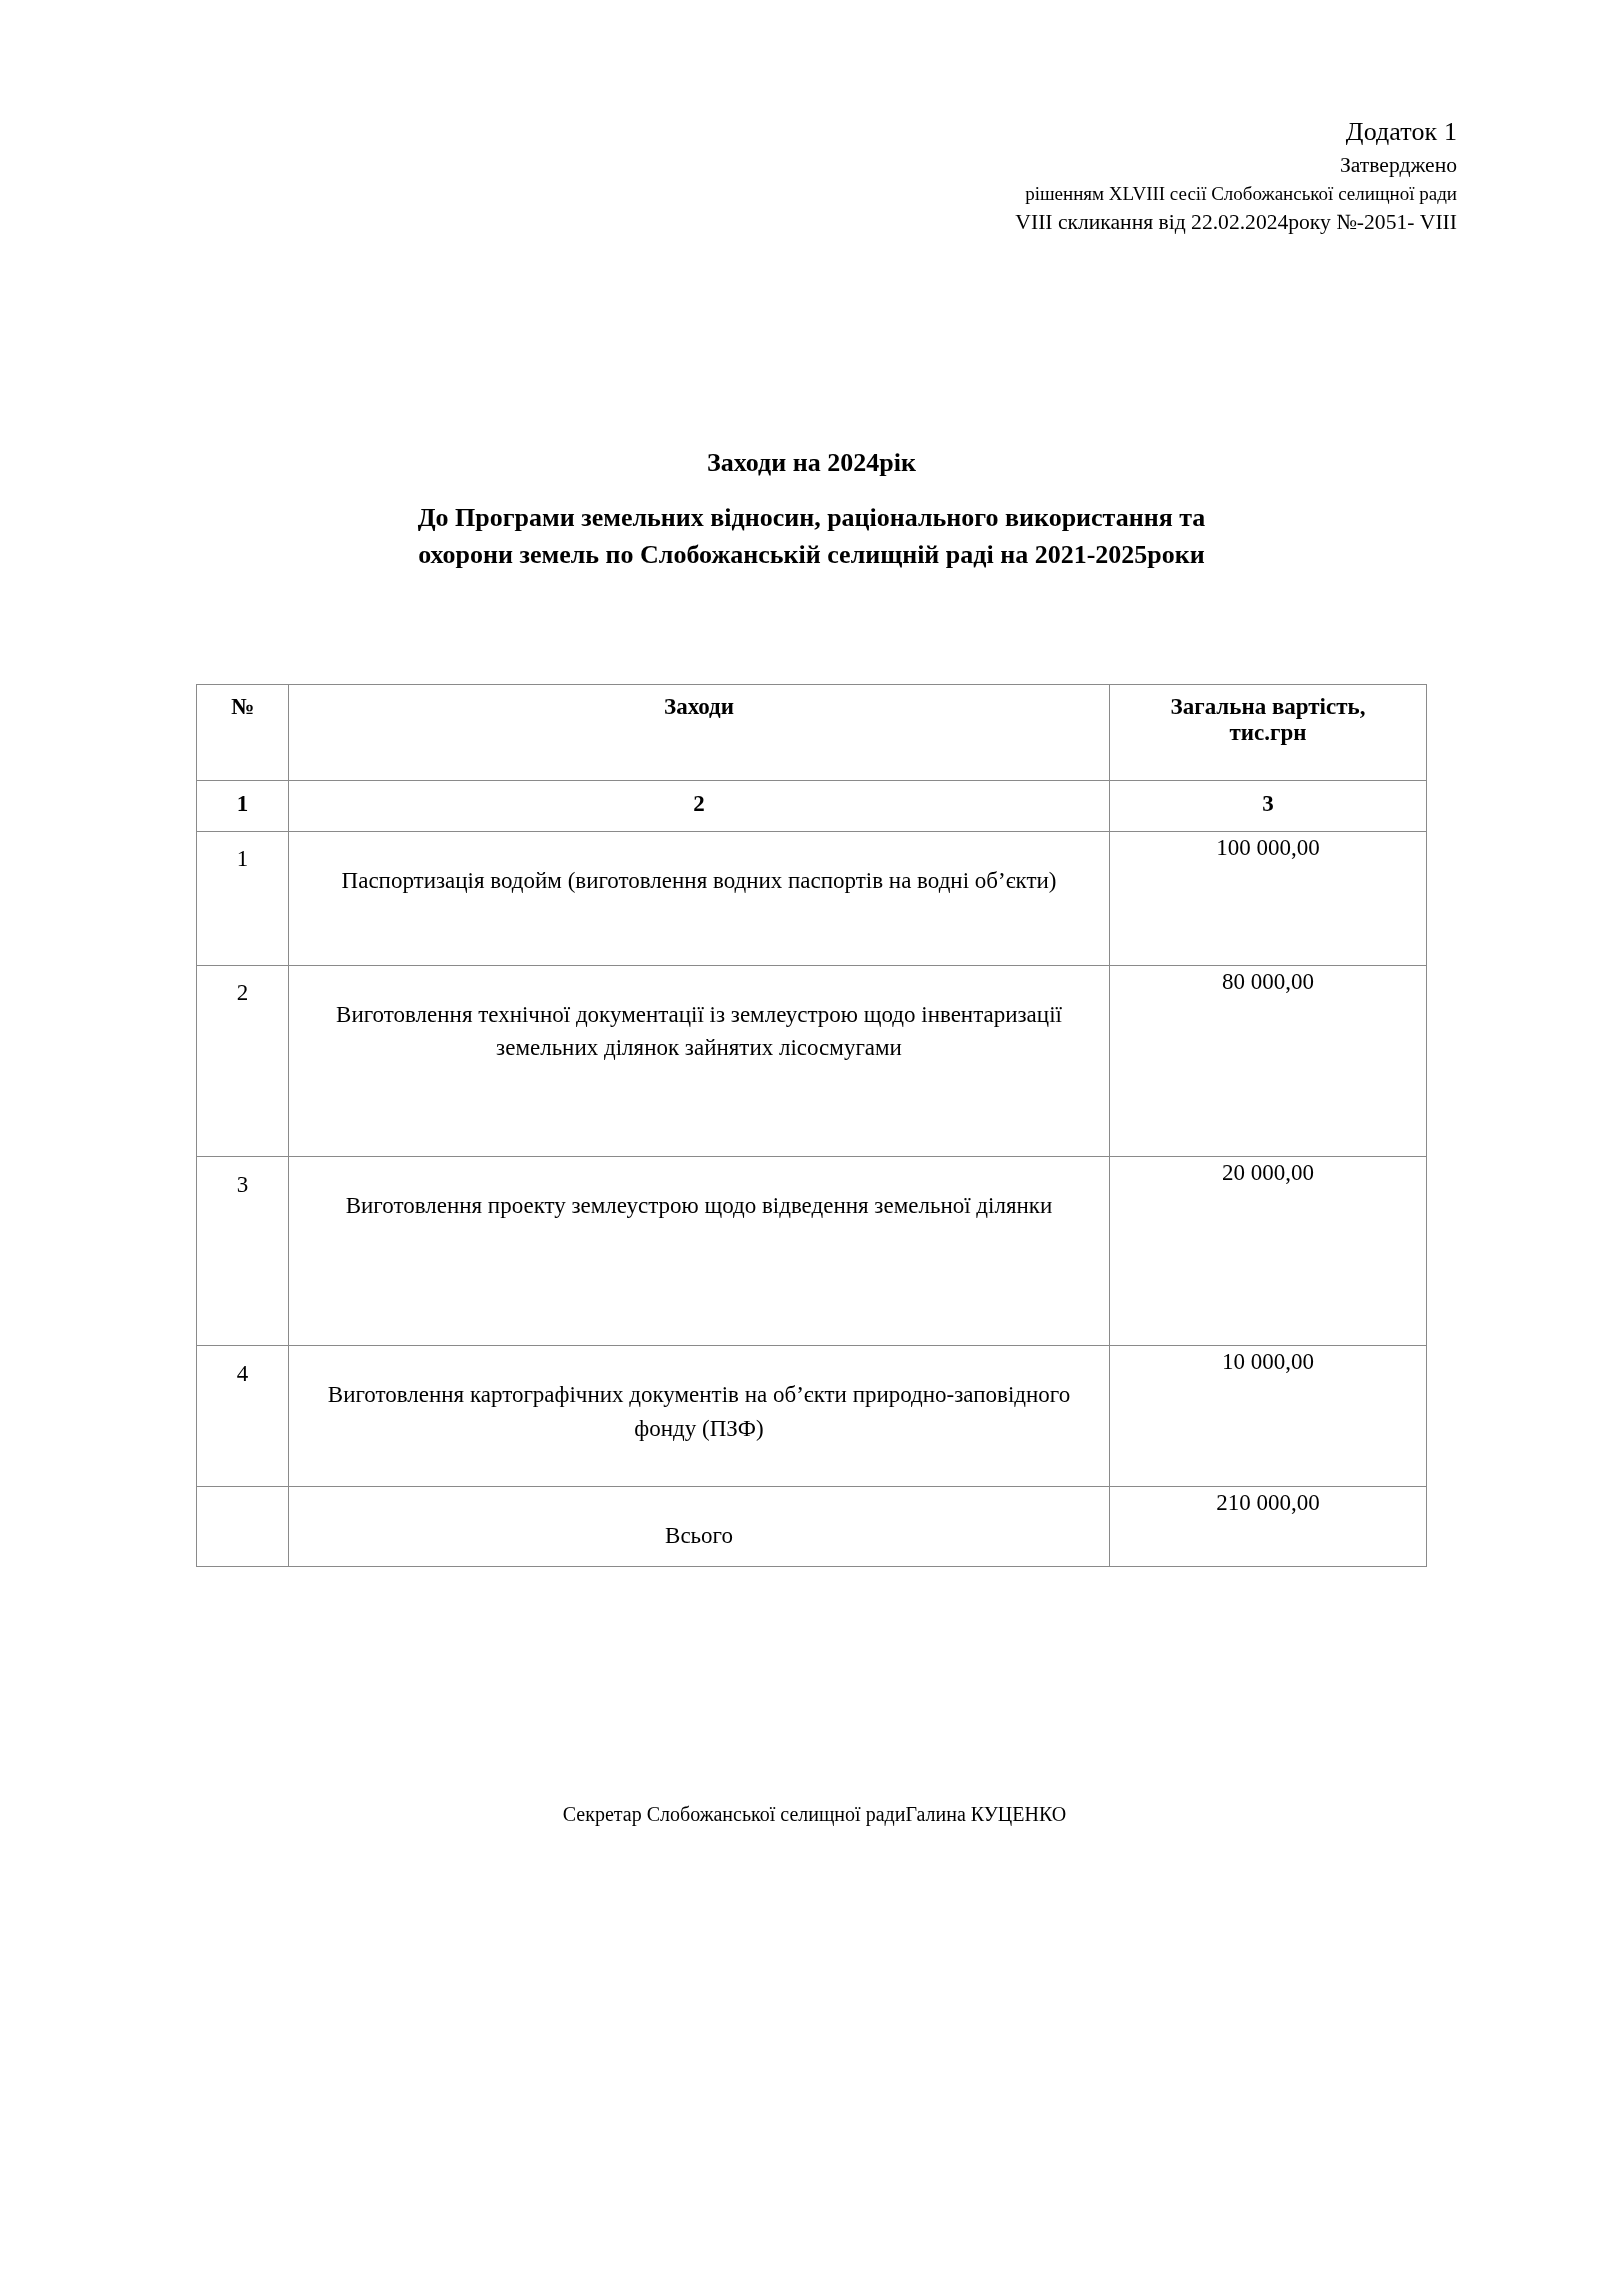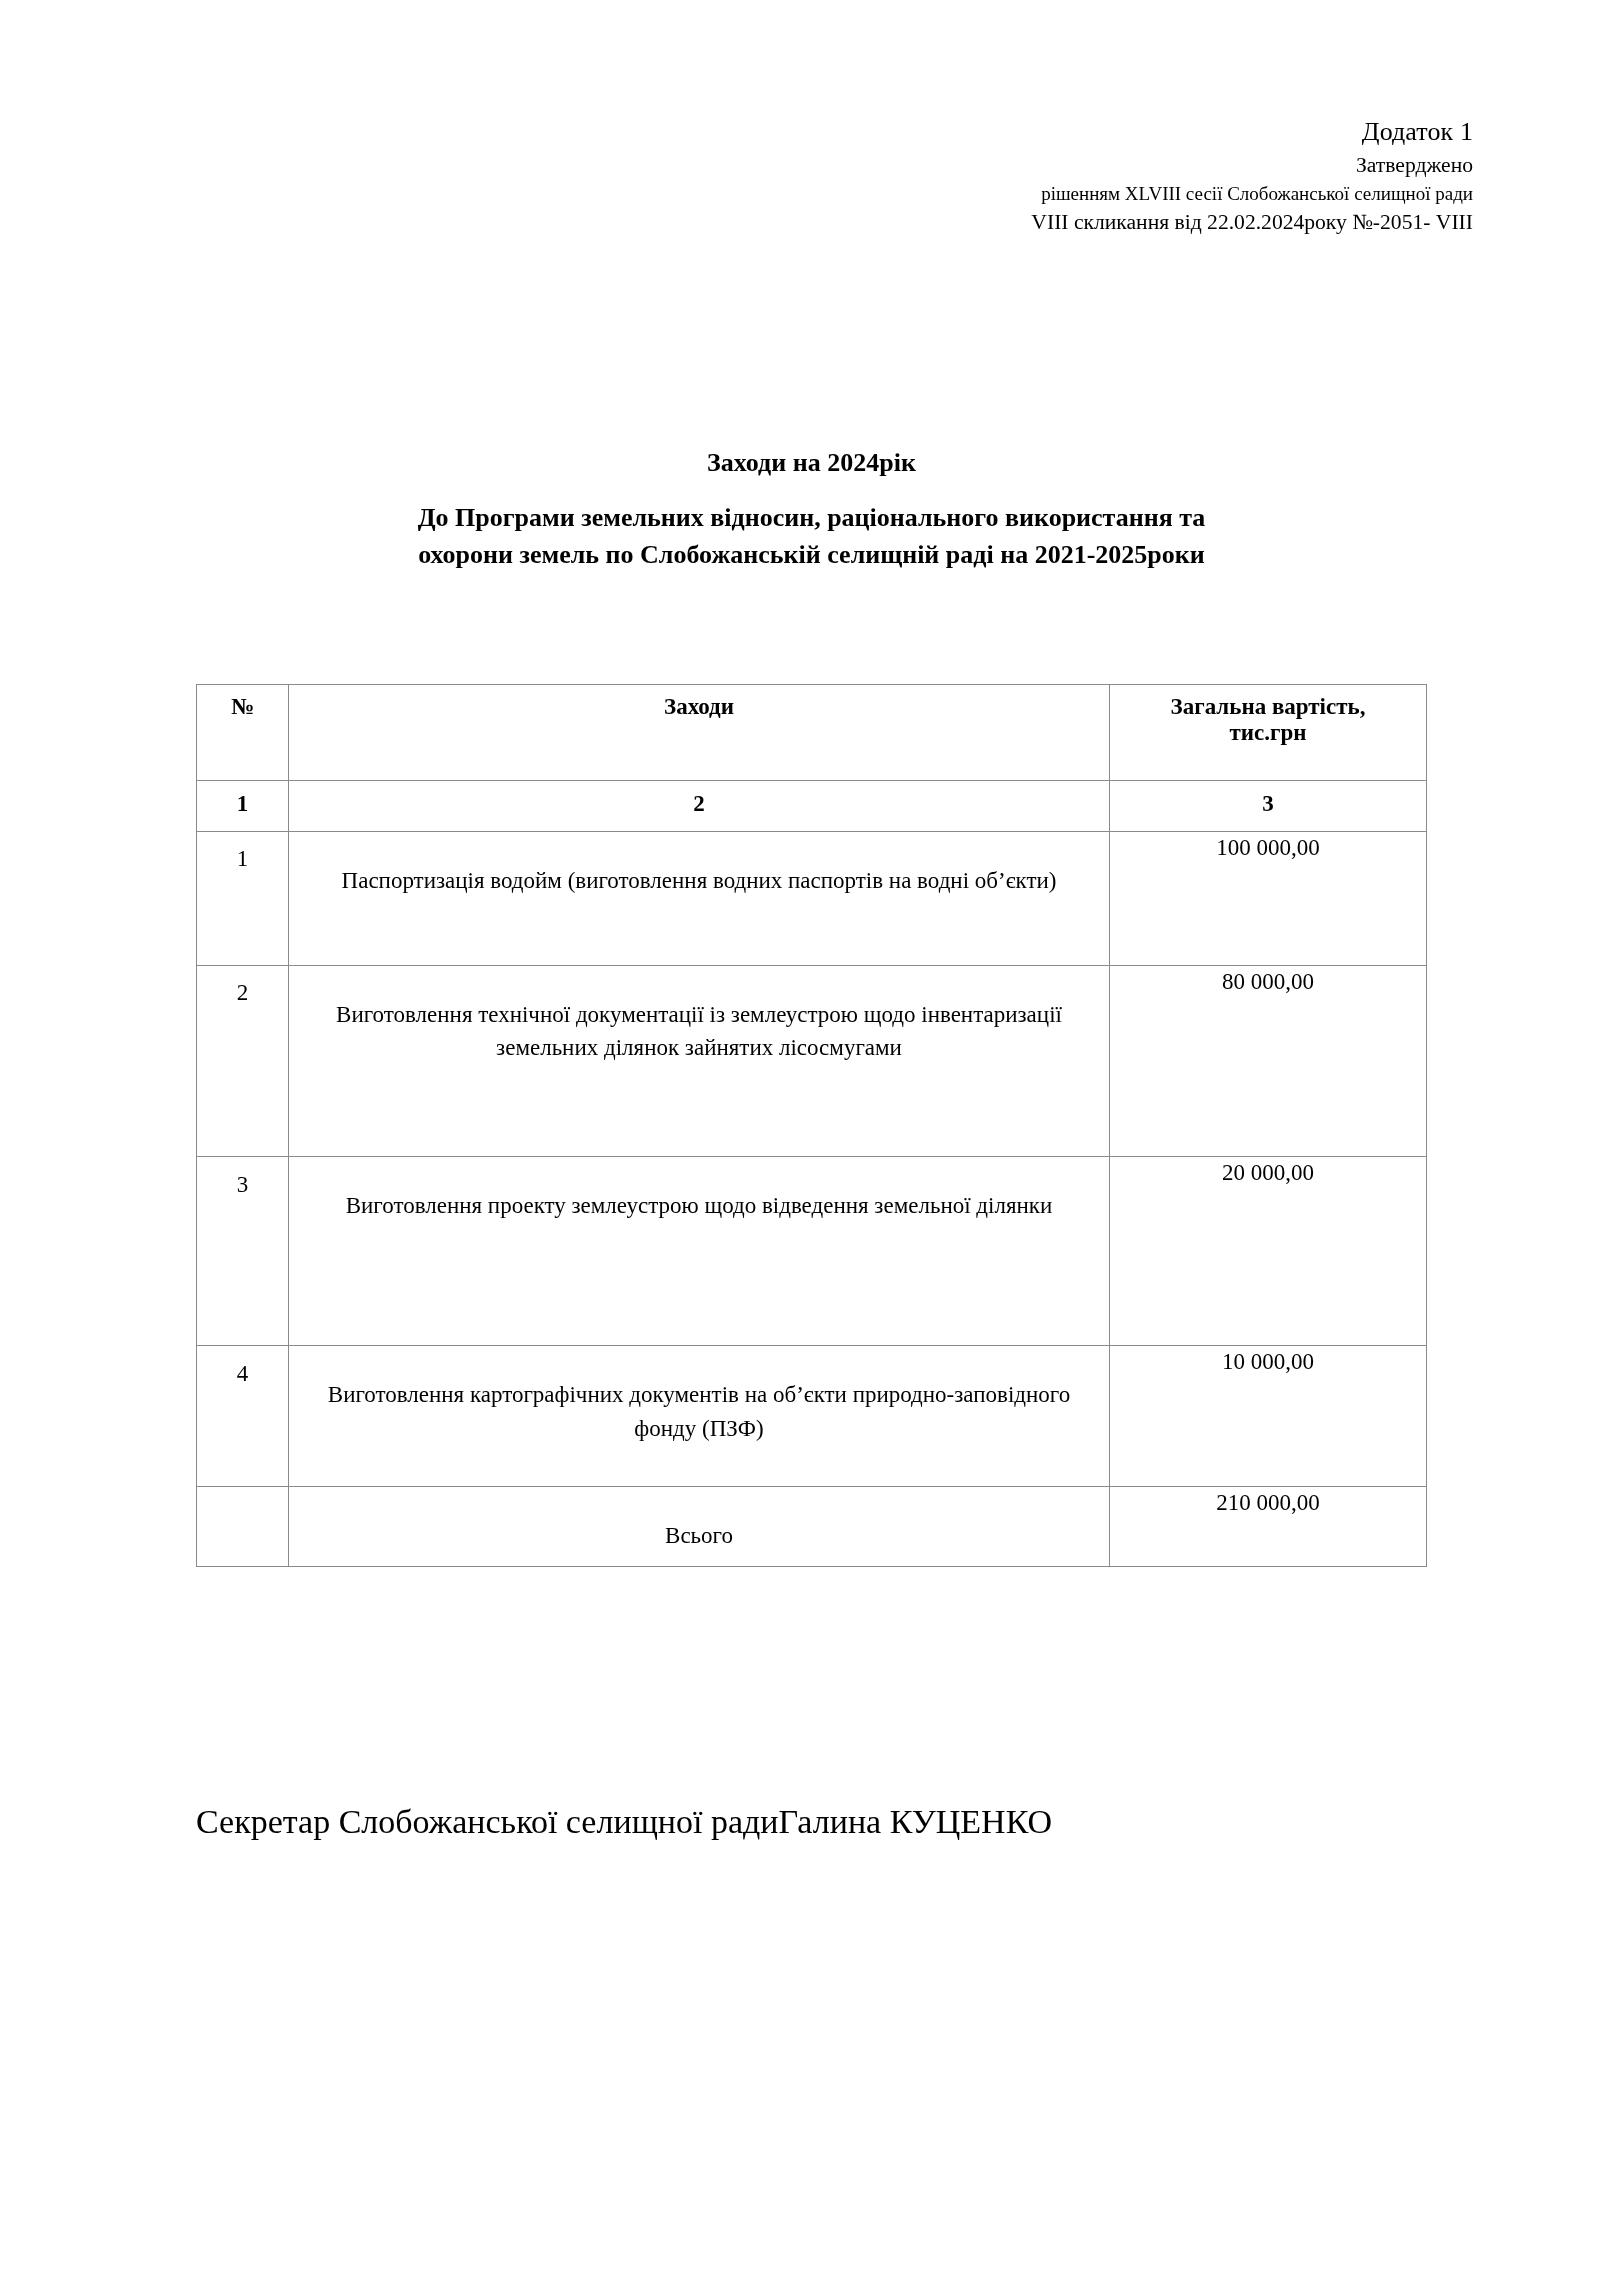--- a/index.html
+++ b/index.html
@@ -19,21 +19,21 @@
     width: 1623px;
     height: 2295px;
     box-sizing: border-box;
     padding: 0;
   }
 
   
   .header-block {
     position: absolute;
     top: 115px;
-    right: 150px;
+    right: 166px;
     text-align: right;
     line-height: 1.28;
   }
   .header-line-1 {
     font-size: 26px;
     letter-spacing: 0.1px;
   }
   .header-line-2 {
     font-size: 21.6px;
     margin-top: 3.9px;
@@ -124,22 +124,22 @@
   .total-row td { height: 38px; padding-top: 10.5px; padding-bottom: 10.5px; }
   .total-row .cell-desc { text-align: center; }
 
   
   .signature {
     position: absolute;
     top: 1803px;
     left: 196px;
     width: 1237px;
     display: flex;
-    justify-content: flex-start;
-    font-size: 34px;
+    justify-content: center;
+    font-size: 20px;
   }
   .sig-left { text-align: left; }
   .sig-right { text-align: right; }
 </style>
 </head>
 <body>
 
 <div class="page">
 
   <div class="header-block">

